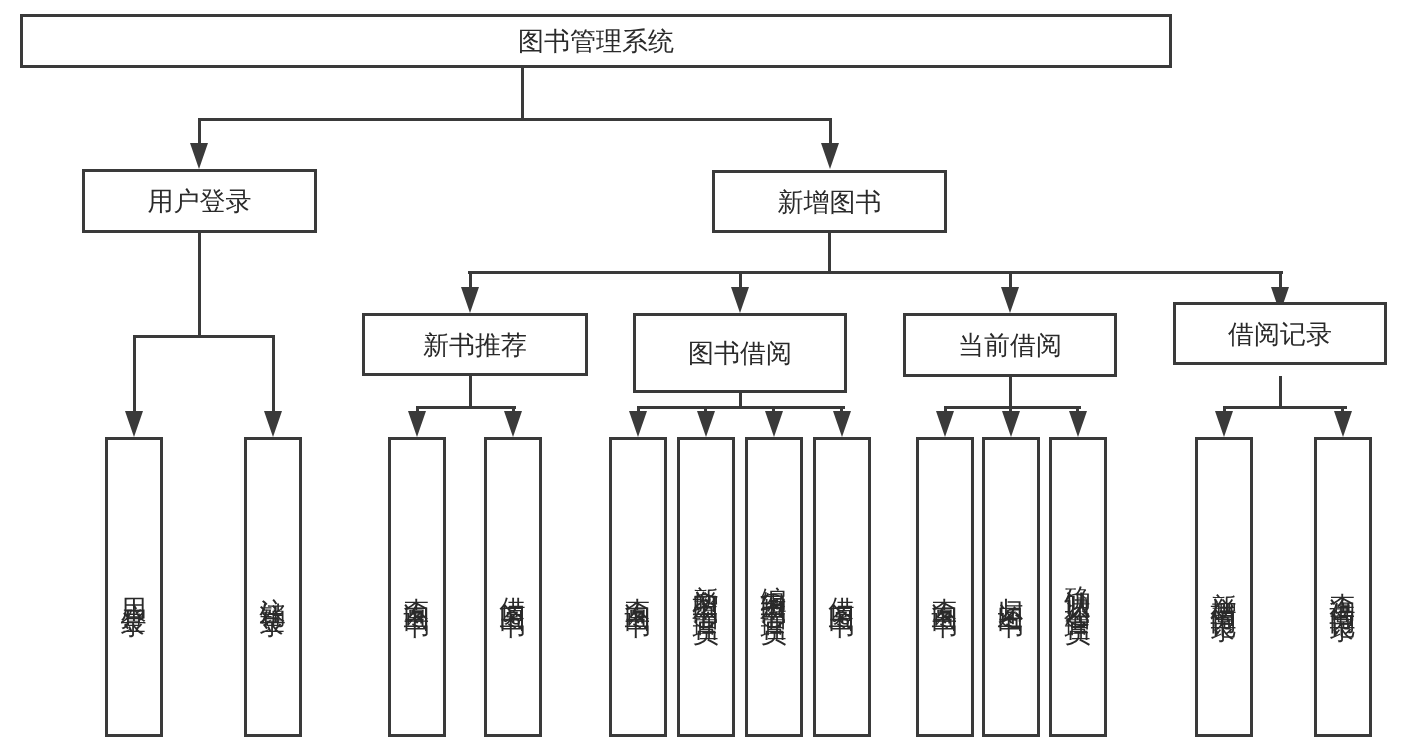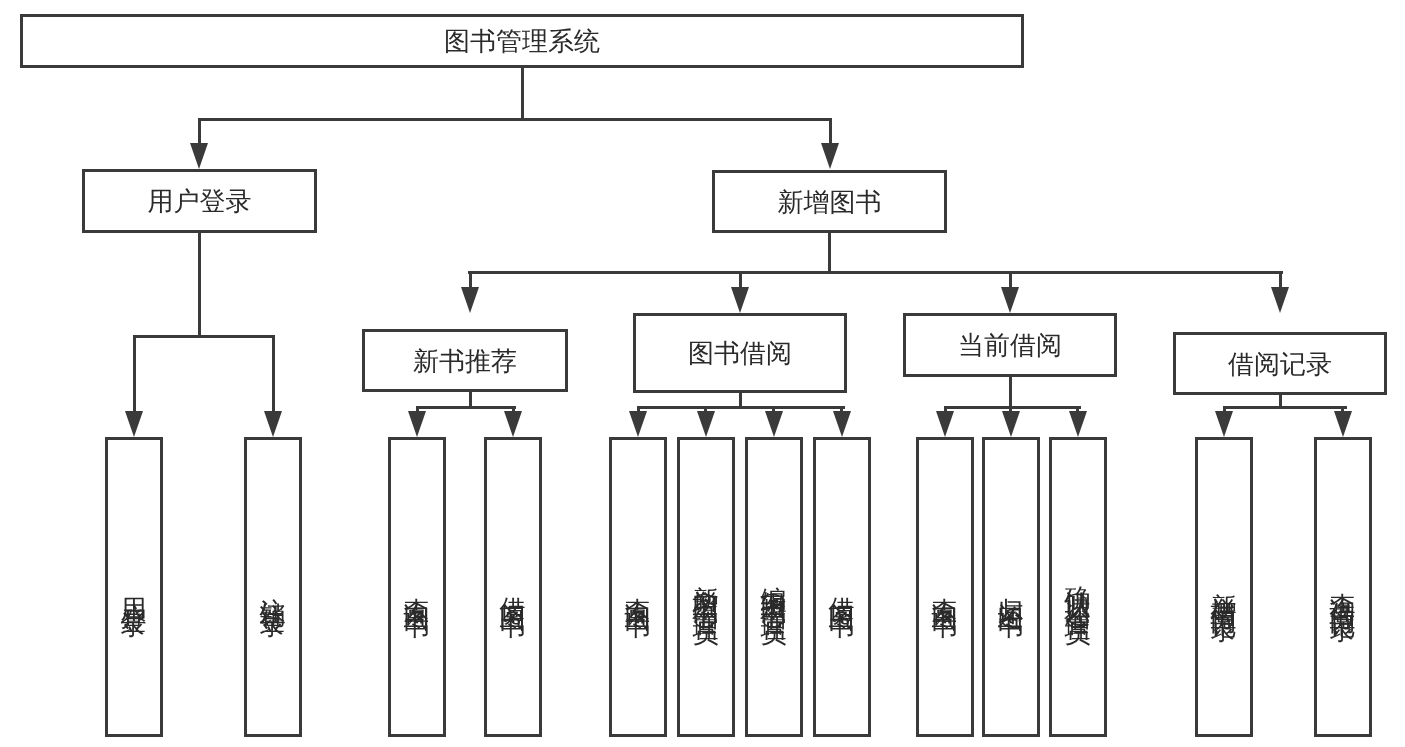--- a/index.html
+++ b/index.html
@@ -105,41 +105,41 @@
       <div class="arrowhead" style="left: 697px; top: 411px;"></div>
       <div class="arrowhead" style="left: 765px; top: 411px;"></div>
       <div class="arrowhead" style="left: 833px; top: 411px;"></div>
       <div class="arrowhead" style="left: 936px; top: 411px;"></div>
       <div class="arrowhead" style="left: 1002px; top: 411px;"></div>
       <div class="arrowhead" style="left: 1069px; top: 411px;"></div>
       <div class="arrowhead" style="left: 1215px; top: 411px;"></div>
       <div class="arrowhead" style="left: 1334px; top: 411px;"></div>
     </div>
 
-  <div class="node" style="left:20px;top:14px;width:1004px;height:54px;">
+  <div class="node" style="left:20px;top:14px;width:1152px;height:54px;">
     <span class="h-label">图书管理系统</span>
   </div>
 
   <div class="node" style="left:82px;top:169px;width:235px;height:64px;">
     <span class="h-label">用户登录</span>
   </div>
   <div class="node" style="left:712px;top:170px;width:235px;height:63px;">
     <span class="h-label">新增图书</span>
   </div>
 
-  <div class="node" style="left:362px;top:329px;width:206px;height:63px;">
+  <div class="node" style="left:362px;top:313px;width:226px;height:63px;">
     <span class="h-label">新书推荐</span>
   </div>
   <div class="node" style="left:633px;top:313px;width:214px;height:80px;">
     <span class="h-label">图书借阅</span>
   </div>
   <div class="node" style="left:903px;top:313px;width:214px;height:64px;">
     <span class="h-label">当前借阅</span>
   </div>
-  <div class="node" style="left:1173px;top:332px;width:214px;height:63px;">
+  <div class="node" style="left:1173px;top:302px;width:214px;height:63px;">
     <span class="h-label">借阅记录</span>
   </div>
 
   <div class="node" style="left:105px;top:437px;width:58px;height:300px;">
     <span class="v-label">用户登录</span>
   </div>
   <div class="node" style="left:244px;top:437px;width:58px;height:300px;">
     <span class="v-label">注销登录</span>
   </div>
 

